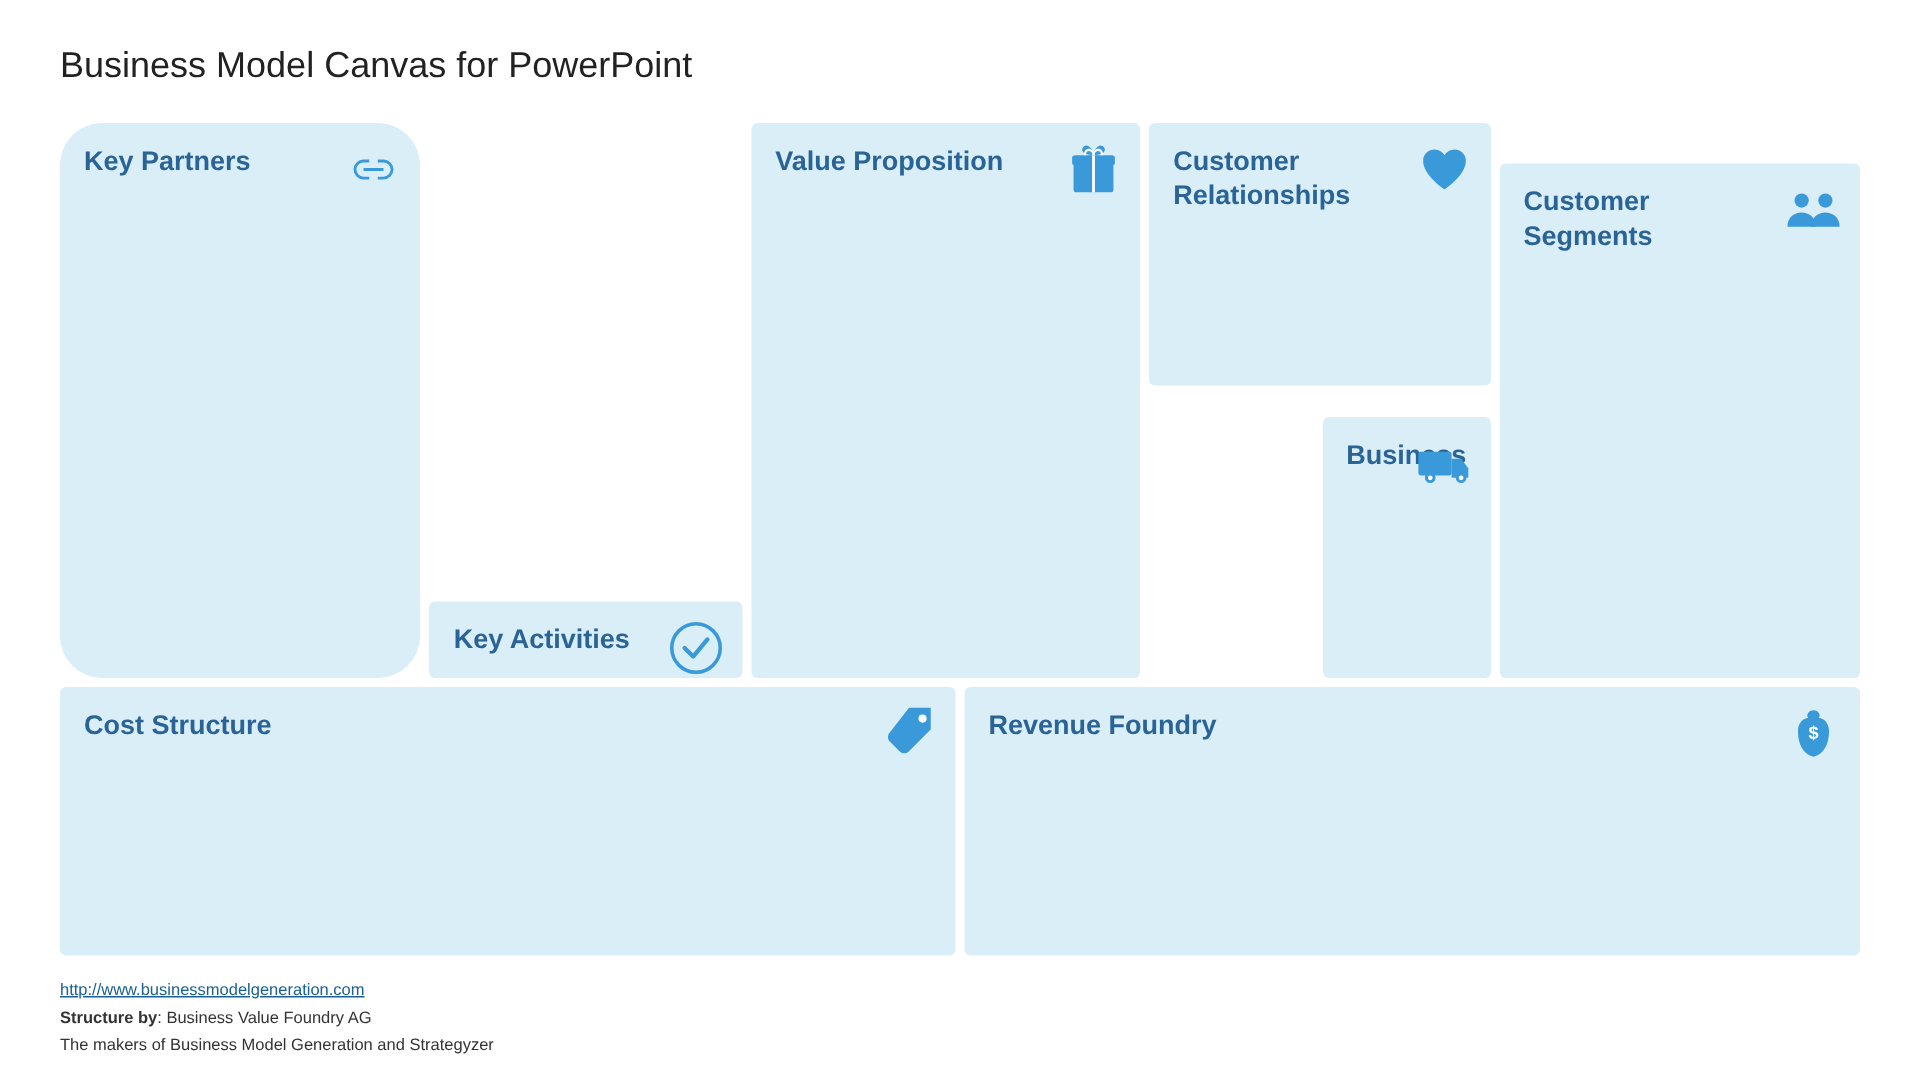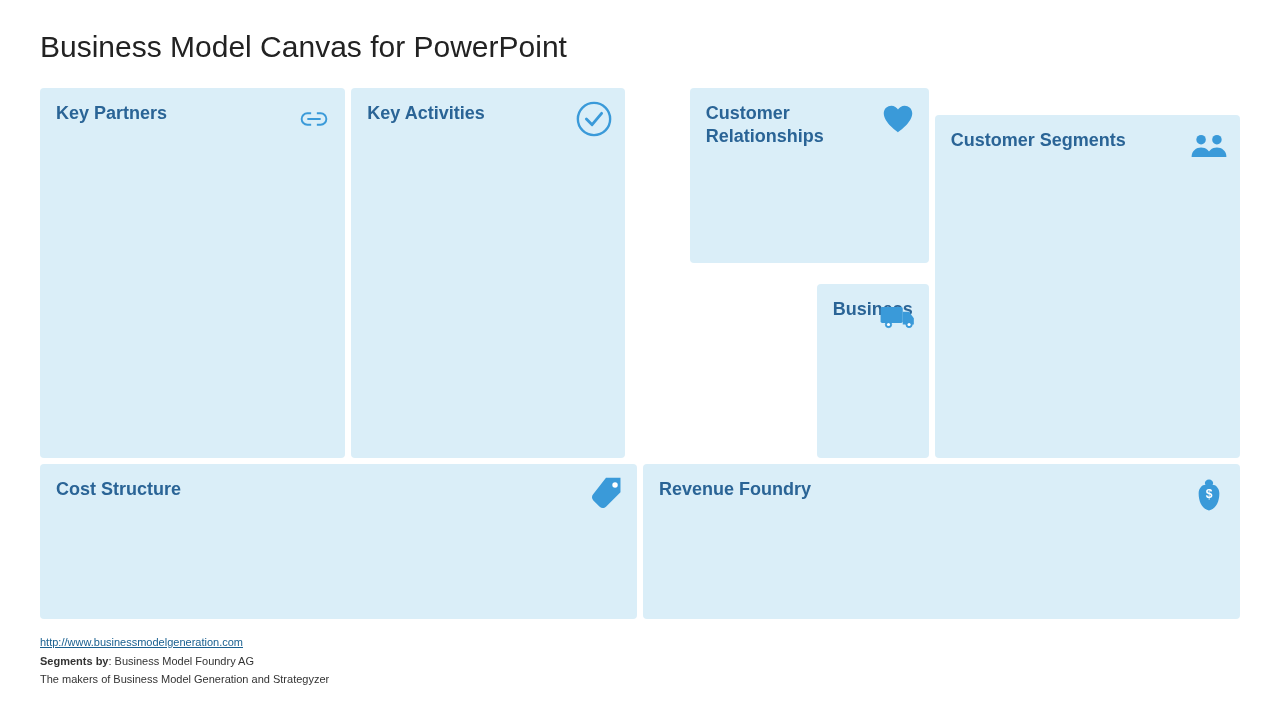--- a/index.html
+++ b/index.html
@@ -4,58 +4,58 @@
   <style>
     * { box-sizing: border-box; margin: 0; padding: 0; }
     body {
       font-family: 'Segoe UI', Arial, sans-serif;
       background: #ffffff;
       padding: 30px 40px 20px 40px;
       width: 1280px;
       min-height: 720px;
     }
     h1 {
-      font-size: 30px;
+      font-size: 24px;
       font-weight: 400;
       color: #222;
       margin-bottom: 24px;
     }
     .canvas-grid {
       display: flex;
       flex-direction: column;
       gap: 6px;
     }
     .top-row {
       display: flex;
       gap: 6px;
       height: 370px;
     }
     .bottom-row {
       display: flex;
       gap: 6px;
-      height: 155px;
+      height: 179px;
     }
     .cell {
       background: #daeef8;
       border-radius: 4px;
       padding: 14px 16px;
       position: relative;
       display: flex;
       flex-direction: column;
     }
     .cell-title {
       font-size: 18px;
       font-weight: 600;
       color: #2a6496;
       line-height: 1.3;
       max-width: 75%;
     }
     
-    .col-key-partners { flex: 1.1; }
-    .col-key-activities { flex: 1.1; display: flex; flex-direction: column; gap: 6px; }
+    .col-key-partners { flex: 1.1; border-radius: 28px; }
+    .col-key-activities { flex: 1.1; display: flex; flex-direction: row; gap: 6px; align-items: flex-end; }
     .col-value-prop { flex: 1.2; }
     .col-customer-rel { flex: 1.2; display: flex; flex-direction: column; gap: 21px; align-items: flex-end; }
     .col-customer-seg { flex: 1.1; margin-top: 27px; }
     .key-activities-top { flex: 1; }
     .key-resources-bottom { flex: 1; }
     .customer-rel-top { flex: 1; }
     .channels-bottom { flex: 1; }
     .cost-cell { flex: 1; }
     .revenue-cell { flex: 1; }
 
@@ -100,20 +100,33 @@
     <div class="col-key-activities">
       <div class="cell key-activities-top">
         <span class="cell-title">Key Activities</span>
         <svg class="svg-icon" viewBox="0 0 40 40" fill="#3a9ad9">
           <circle cx="20" cy="20" r="17" stroke="#3a9ad9" stroke-width="2.5" fill="none"></circle>
           <path d="M12 20l6 6 10-12" stroke="#3a9ad9" stroke-width="3" fill="none" stroke-linecap="round" stroke-linejoin="round"></path>
         </svg>
       </div>
     </div>
 
+    <div class="cell col-value-prop">
+      <span class="cell-title">Value Proposition</span>
+      <svg class="svg-icon" viewBox="0 0 40 40" fill="#3a9ad9">
+        <rect x="6" y="16" width="28" height="20" rx="2"></rect>
+        <rect x="5" y="10" width="30" height="7" rx="2"></rect>
+        <line x1="20" y1="10" x2="20" y2="36" stroke="white" stroke-width="2"></line>
+        <path d="M20 10 C14 10 10 7 13 4 C16 1 20 6 20 10z" fill="#3a9ad9"></path>
+        <path d="M20 10 C26 10 30 7 27 4 C24 1 20 6 20 10z" fill="#3a9ad9"></path>
+
+        <path d="M14 10 C14 4 20 6 20 10" stroke="white" stroke-width="1.5" fill="none"></path>
+        <path d="M26 10 C26 4 20 6 20 10" stroke="white" stroke-width="1.5" fill="none"></path>
+      </svg>
+    </div>
 
     <div class="col-customer-rel">
       <div class="cell customer-rel-top">
         <span class="cell-title">Customer Relationships</span>
         <svg class="svg-icon" viewBox="0 0 40 40" fill="#3a9ad9">
           <path d="M20 34 C20 34 5 24 5 14 C5 9 9 6 13 6 C16 6 19 8 20 10 C21 8 24 6 27 6 C31 6 35 9 35 14 C35 24 20 34 20 34z"></path>
         </svg>
       </div>
       <div class="cell channels-bottom">
         <span class="cell-title">Business</span>
@@ -160,16 +173,16 @@
     </div>
 
   </div>
 </div>
 
 <div class="footer">
   <div>
     <a href="#">http://www.businessmodelgeneration.com</a>
   </div>
   <div class="designed-by">
-    <strong>Segments by</strong>: <span>Business Model Foundry AG</span>
+    <strong>Structure by</strong>: <span>Business Value Foundry AG</span>
   </div>
   <div>The makers of Business Model Generation and Strategyzer</div>
 </div>
 
 </body></html>

